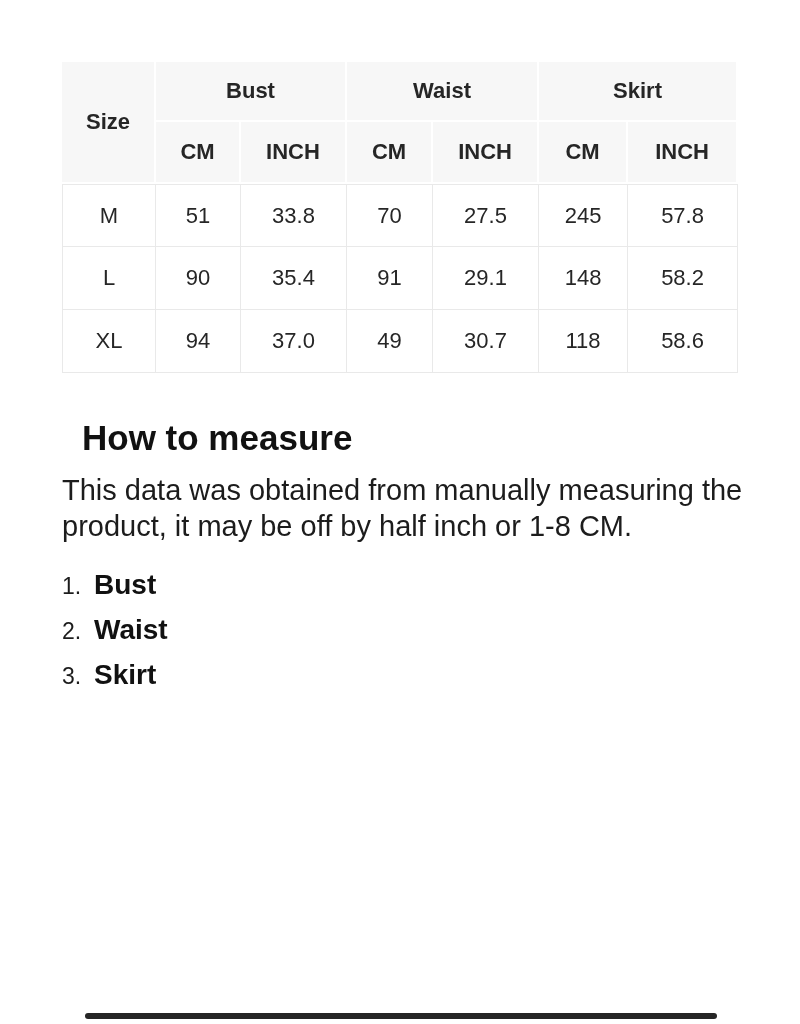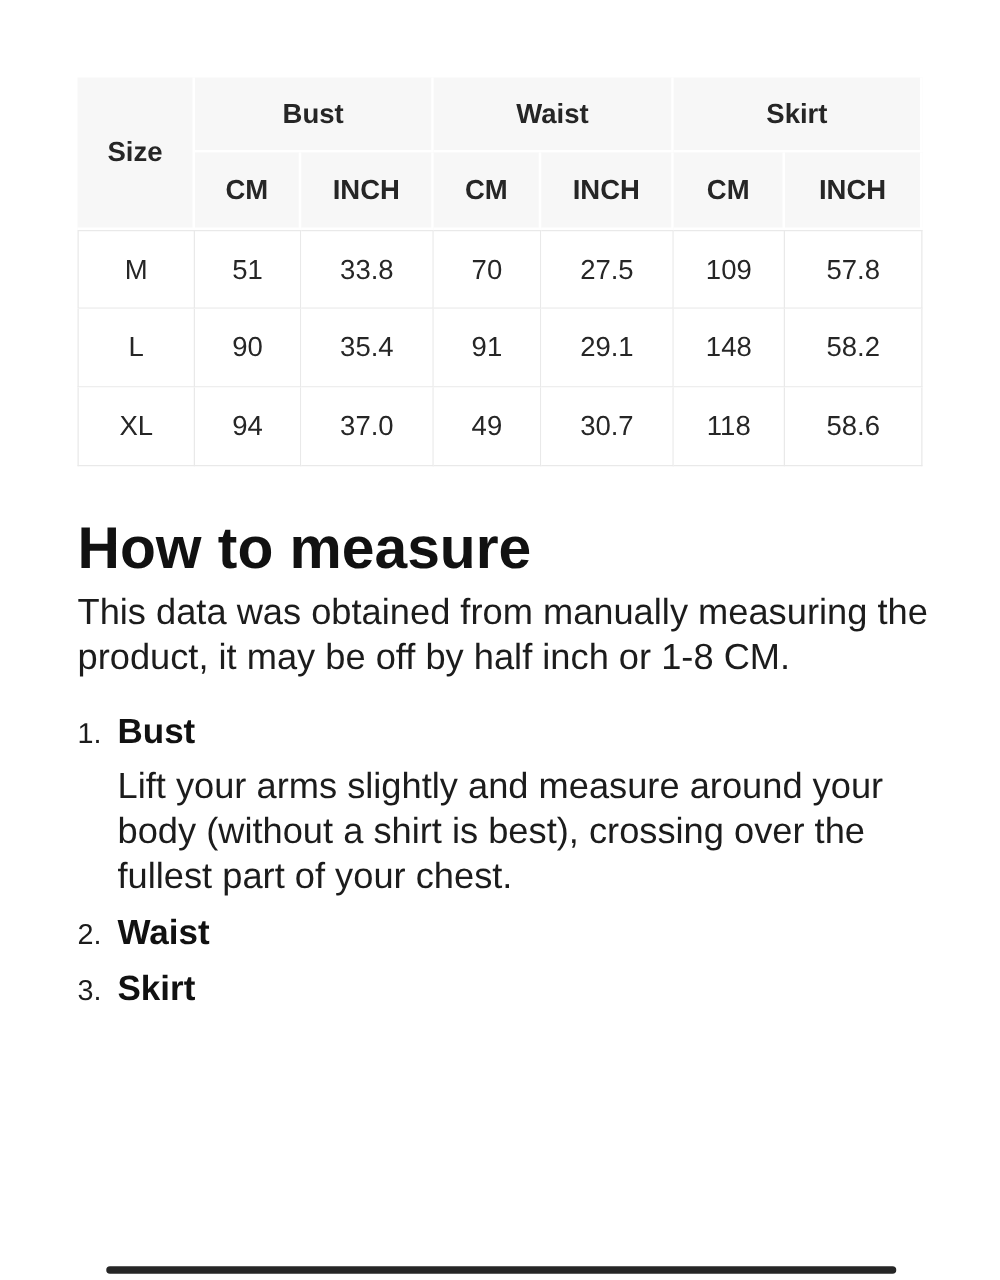--- a/index.html
+++ b/index.html
@@ -49,24 +49,25 @@
   .size-table tbody td:first-child { border-left: 1px solid #e9e9e9; }
   
   .content {
     position: absolute;
     left: 62px;
     top: 373px;
     width: 700px;
   }
   .howto-title {
     margin-top: 45px;
-    font-size: 47px;
+    font-size: 35px;
     line-height: 40px;
     font-weight: bold;
     color: #111111;
+    margin-left: 20px;
   }
   .intro {
     margin-top: 14px;
     max-width: 690px;
     font-size: 29px;
     line-height: 36px;
     color: #1c1c1c;
   }
   .steps { margin-top: 24px; list-style: none; }
   .step + .step { margin-top: 10px; }
@@ -130,21 +131,21 @@
         <th>INCH</th>
       </tr>
     </thead>
     <tbody>
       <tr>
         <td>M</td>
         <td>51</td>
         <td>33.8</td>
         <td>70</td>
         <td>27.5</td>
-        <td>109</td>
+        <td>245</td>
         <td>57.8</td>
       </tr>
       <tr>
         <td>L</td>
         <td>90</td>
         <td>35.4</td>
         <td>91</td>
         <td>29.1</td>
         <td>148</td>
         <td>58.2</td>
@@ -164,21 +165,20 @@
   <div class="content">
     <h2 class="howto-title">How to measure</h2>
     <p class="intro">This data was obtained from manually measuring the product, it may be off by half inch or 1-8 CM.</p>
 
     <ol class="steps">
       <li class="step">
         <div class="step-head">
           <span class="step-num">1.</span>
           <span class="step-term">Bust</span>
         </div>
-        <p class="step-desc">Lift your arms slightly and measure around your body (without a shirt is best), crossing over the fullest part of your chest.</p>
       </li>
       <li class="step">
         <div class="step-head">
           <span class="step-num">2.</span>
           <span class="step-term">Waist</span>
         </div>
       </li>
       <li class="step">
         <div class="step-head">
           <span class="step-num">3.</span>

